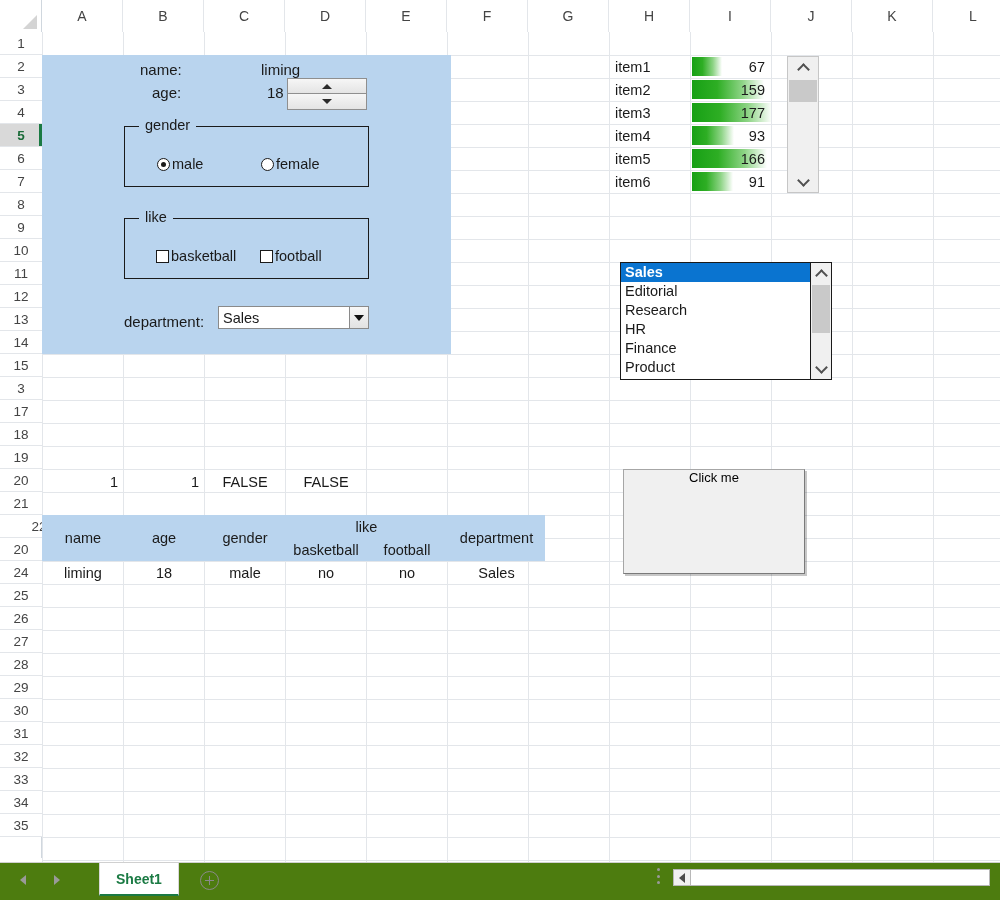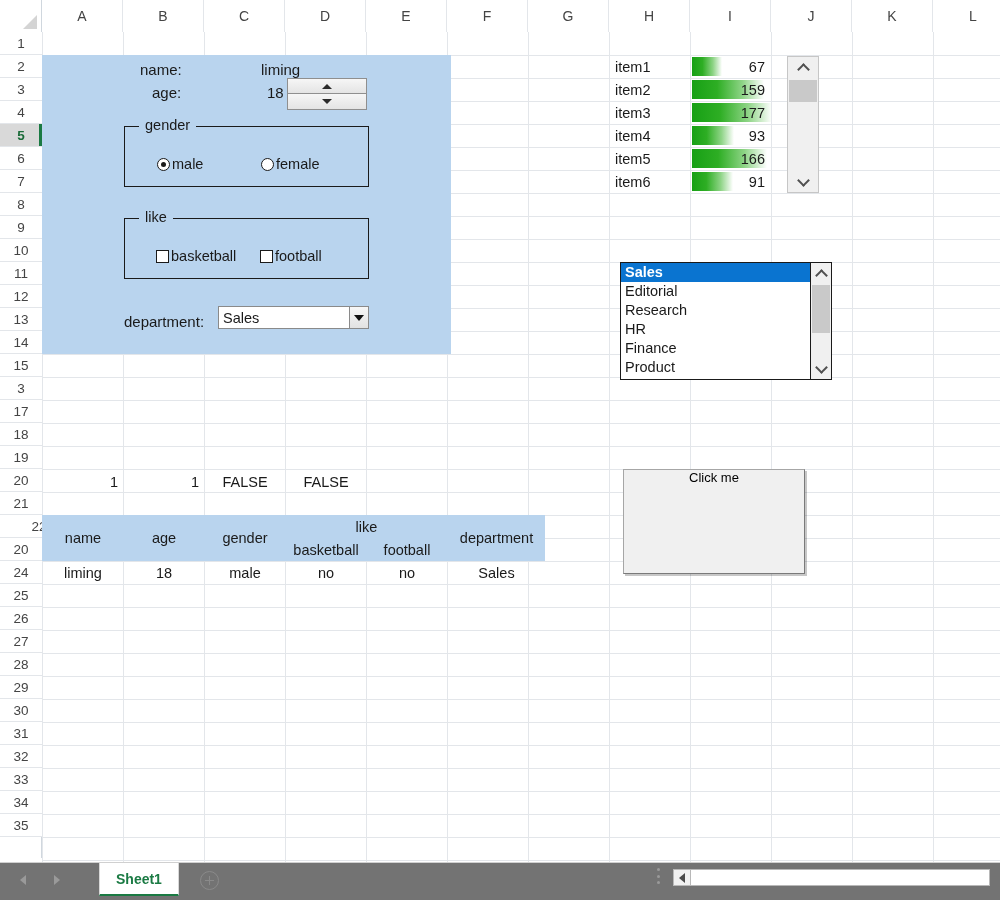--- a/index.html
+++ b/index.html
@@ -327,21 +327,21 @@
     display: flex; align-items: flex-start; justify-content: center;
     font-size: 13px;
     color: #000000;
   }
 
   
   .tabbar {
     position: absolute;
     left: 0; top: 862px;
     width: 1000px; height: 38px;
-    background: #737373;
+    background: #4d7c0f;
     border-top: 1px solid #d0d0d0;
     text-decoration: underline;
   }
   .nav-arrows {
     position: absolute;
     left: 14px; top: 8px;
     display: flex; gap: 16px; align-items: center;
   }
   .nav-arrows .na {
     width: 18px; height: 18px;

